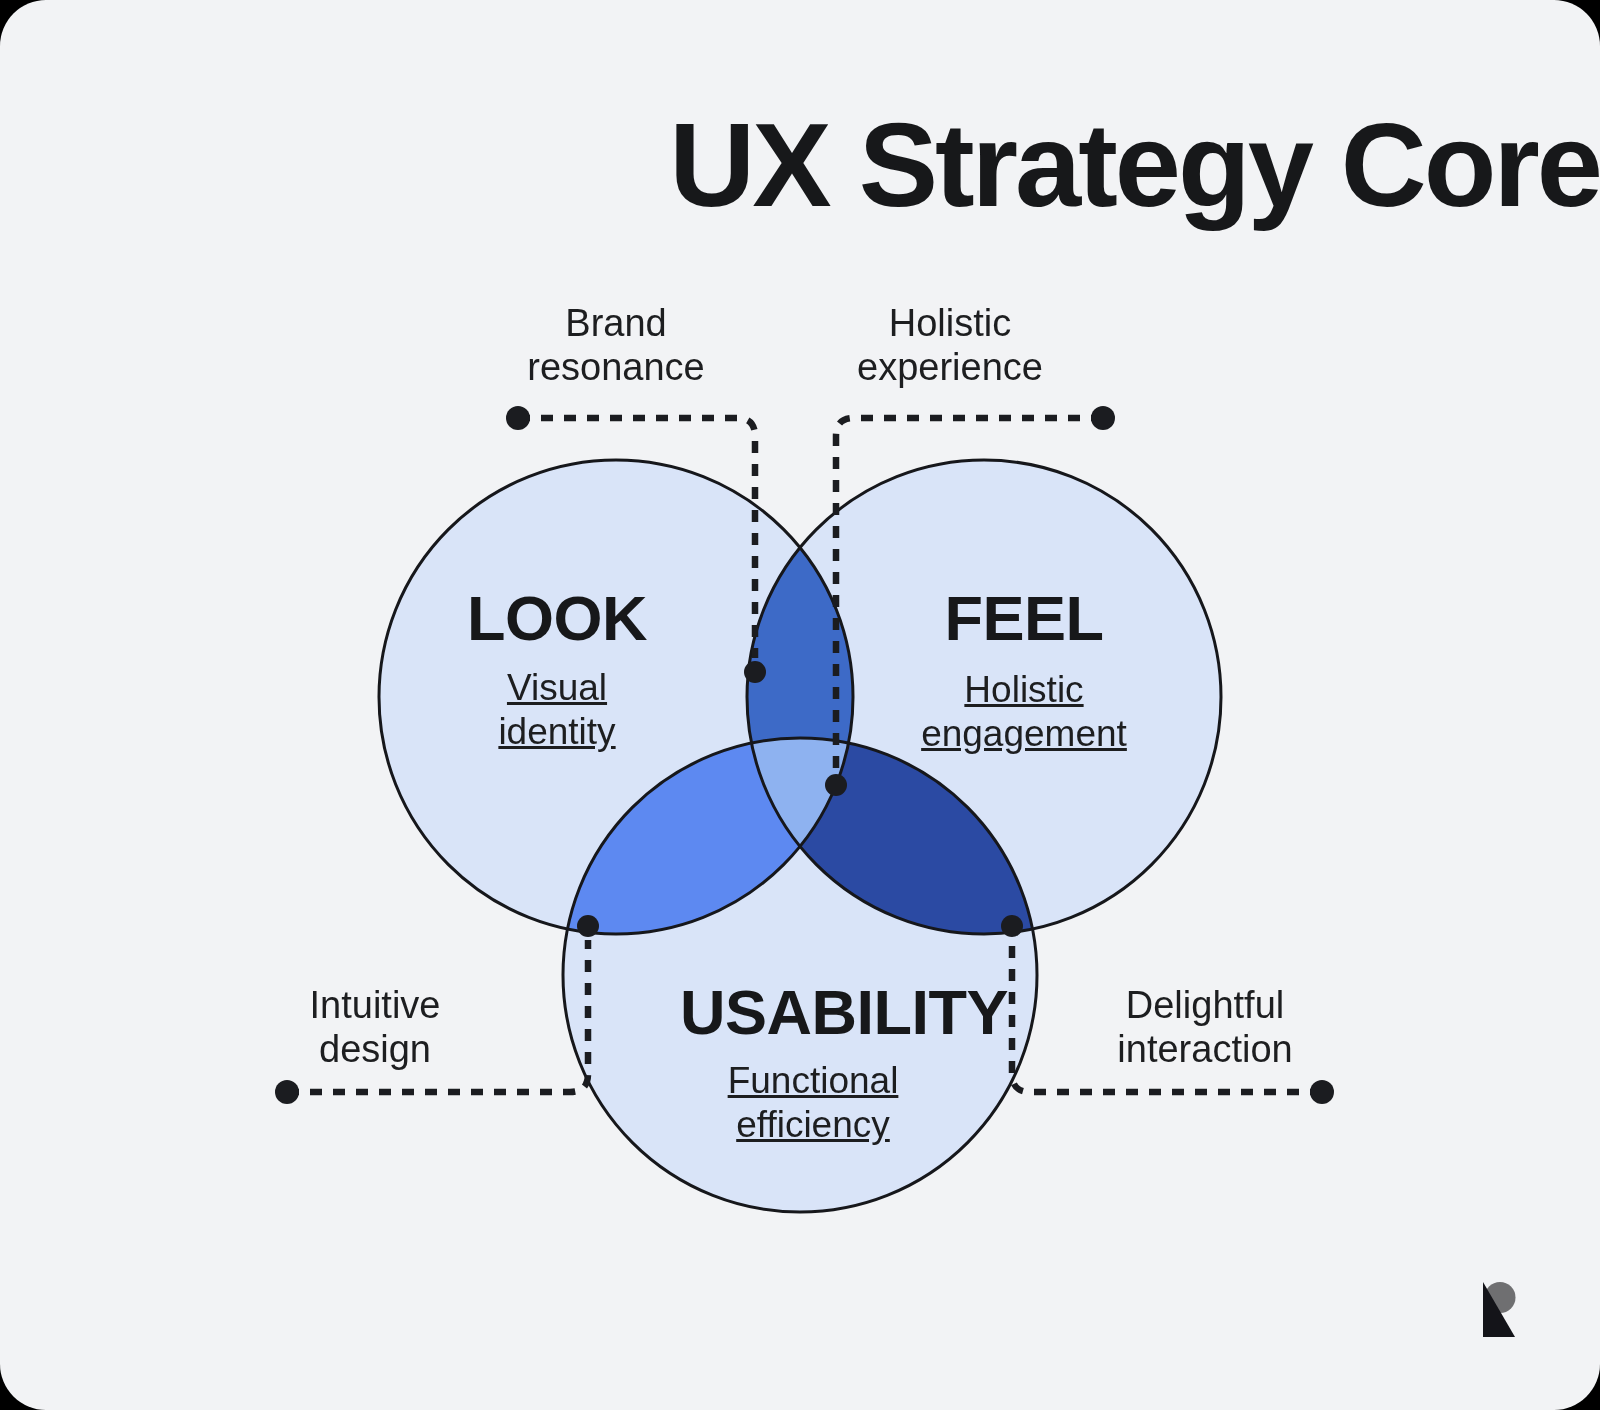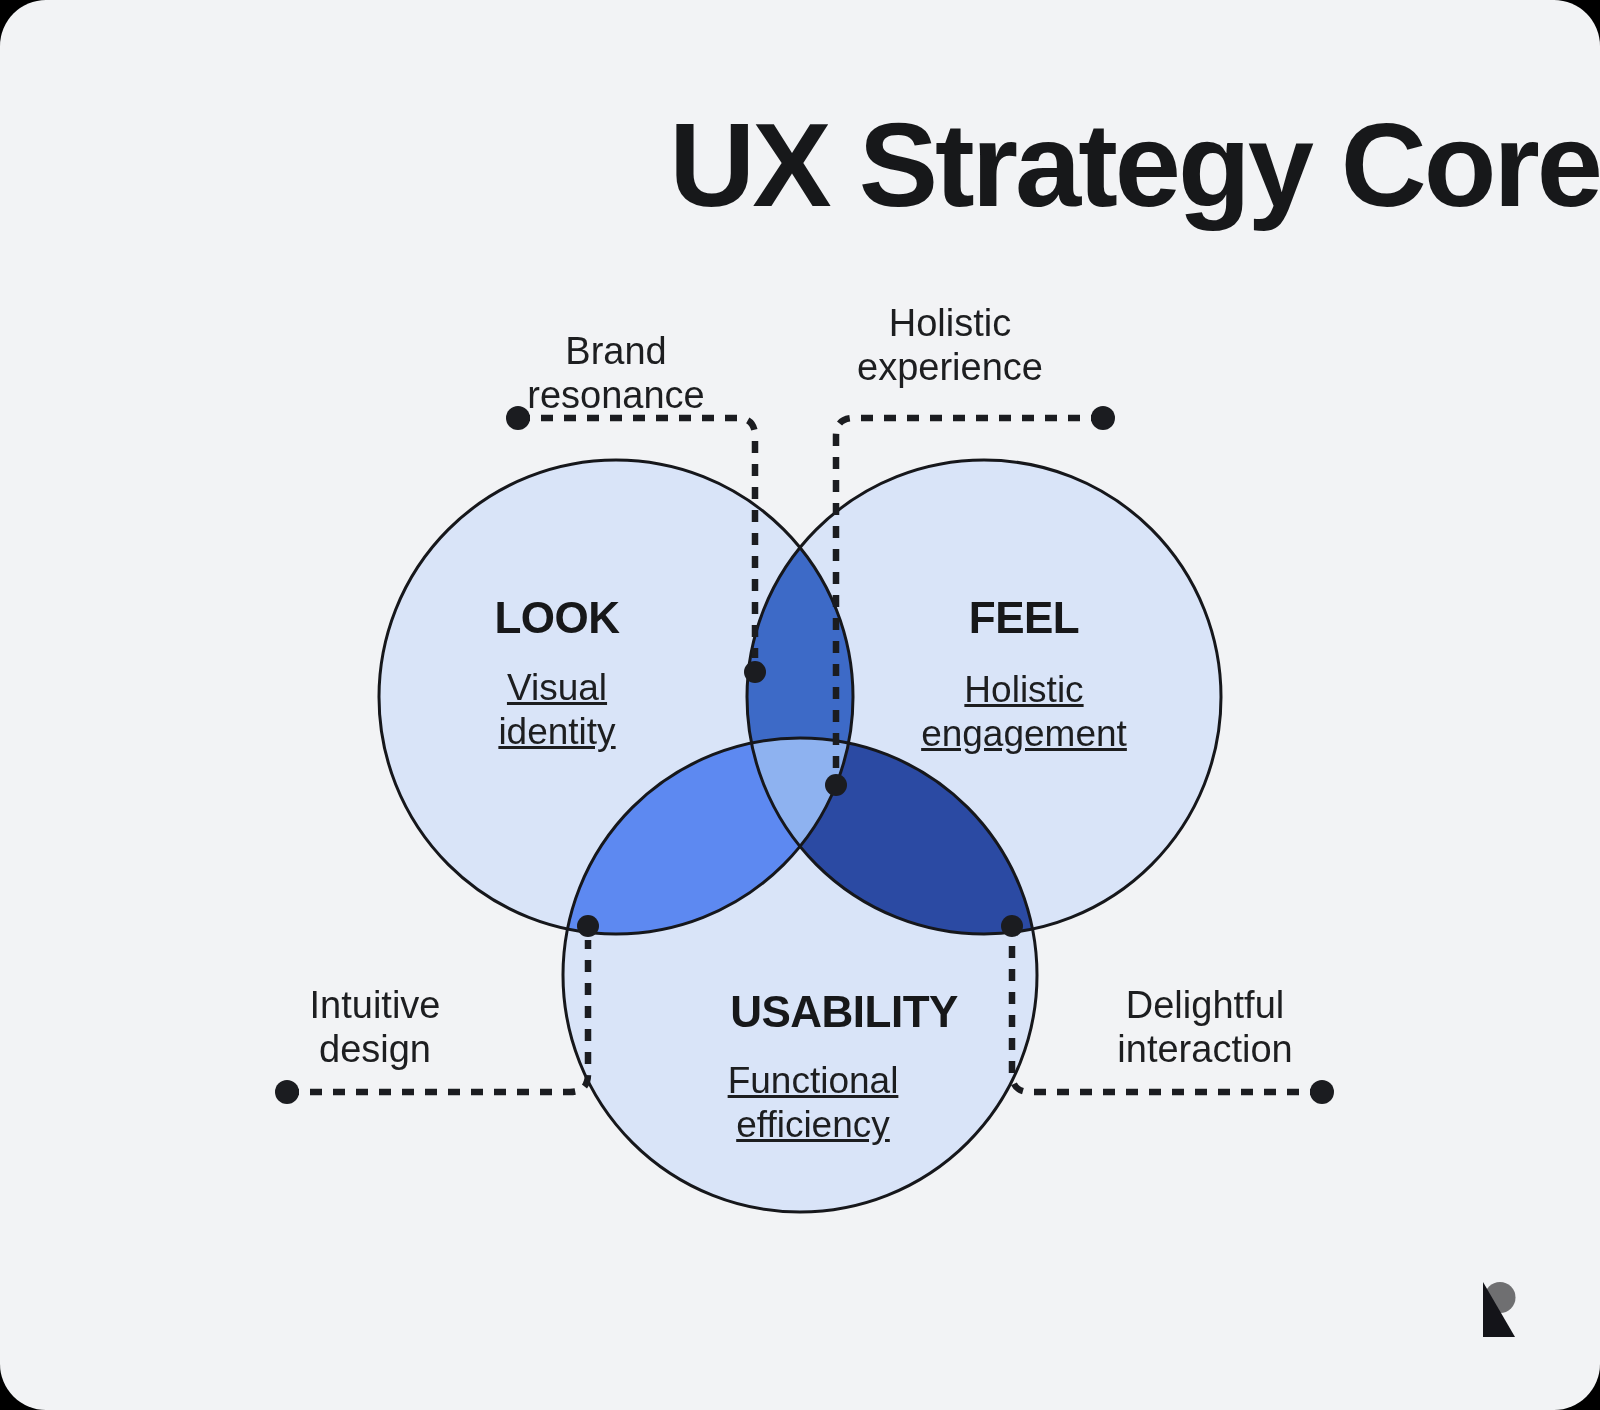--- a/index.html
+++ b/index.html
@@ -49,21 +49,21 @@
     text-align: center;
     color: #1d1e20;
     white-space: pre-line;
   }
   .callout-label {
     font-size: 38px;
     font-weight: 400;
     line-height: 44px;
   }
   .circle-title {
-    font-size: 44px;
+    font-size: 63px;
     font-weight: 700;
     letter-spacing: -0.5px;
     color: #17181a;
   }
   .circle-sub {
     font-size: 37px;
     font-weight: 400;
     line-height: 44px;
     text-decoration: underline;
   }
@@ -138,21 +138,21 @@
       <circle cx="588" cy="926" r="11" fill="#1b1c20"></circle>
     </g>
 
     <g>
       <path d="M 1322 1092 H 1030 Q 1012 1092 1012 1074 V 940" fill="none" stroke-width="6.5" stroke-dasharray="12 11" stroke="#1b1c20"></path>
       <circle cx="1322" cy="1092" r="12" fill="#1b1c20"></circle>
       <circle cx="1012" cy="926" r="11" fill="#1b1c20"></circle>
     </g>
   </svg>
 
-  <div class="label callout-label" style="left:616px; top:345px;margin-top:28px;">Brand
+  <div class="label callout-label" style="left:616px; top:345px;">Brand
 resonance</div>
   <div class="label callout-label" style="left:950px; top:345px;">Holistic
 experience</div>
   <div class="label callout-label" style="left:375px; top:1027px;">Intuitive
 design</div>
   <div class="label callout-label" style="left:1205px; top:1027px;">Delightful
 interaction</div>
 
   <div class="label circle-title" style="left:557px; top:618px;">LOOK</div>
   <div class="label circle-sub" style="left:557px; top:710px;">Visual

